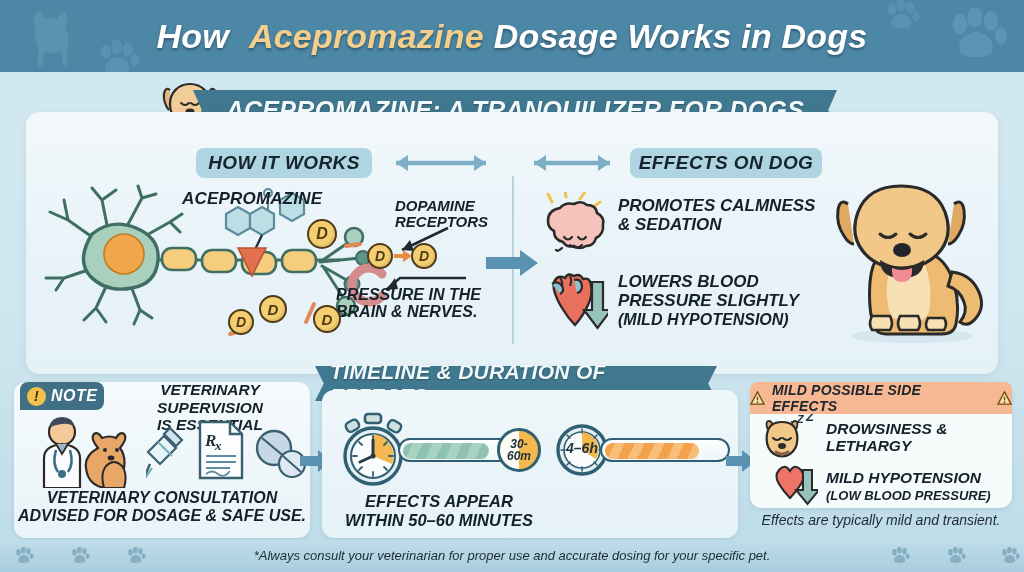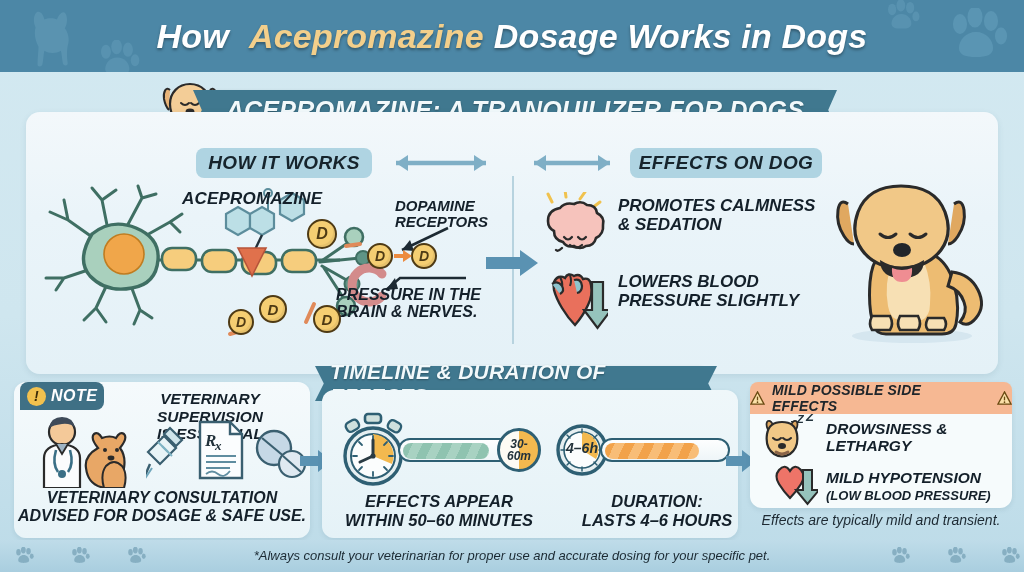--- a/index.html
+++ b/index.html
@@ -125,21 +125,21 @@
     display:flex; align-items:center; gap:5px; padding-left:7px;
     color:#fff; font-weight:bold; font-size:16px;
     letter-spacing:.5px;
   }
   .bang {
     width:19px; height:19px; border-radius:50%;
     background:#f2c14e; color:#3d2c08;
     display:flex; align-items:center; justify-content:center;
     font-size:14px; font-weight:bold; flex:none;
   }
-  #note-head { position:absolute; left:112px; top:381px; width:196px; font-size:15.5px; font-weight:bold; color:#14202a; line-height:1.14; text-align:center;margin-top:9px; }
+  #note-head { position:absolute; left:112px; top:381px; width:196px; font-size:15.5px; font-weight:bold; color:#14202a; line-height:1.14; text-align:center; }
   #note-foot { position:absolute; left:10px; top:489px; width:304px; font-size:16px; font-weight:bold; color:#14202a; line-height:1.15; text-align:center; }
 
   
   .tl-caption { position:absolute; font-weight:bold; font-size:16.5px; color:#14202a; text-align:center; line-height:1.14; }
   #tl-cap-1 { left:326px; top:492px; width:226px; }
   #tl-cap-2 { left:572px; top:492px; width:170px; }
 
   .bar-track {
     position:absolute; border-radius:12px;
     background:linear-gradient(180deg,#fdfefe,#eef5f8);
@@ -359,20 +359,21 @@
       <path d="M20 9q3 5 2 10M30 7q2 6 0 11" stroke="#2a2a2a" stroke-width="2" fill="none"></path>
       <path d="M12 16q6-4 10 2 3 5-2 8" fill="#8fc4ce" stroke="#2a2a2a" stroke-width="2.2"></path>
       <path d="M34 12q7-2 8 6 0 6-5 7" fill="#8fc4ce" stroke="#2a2a2a" stroke-width="2.2"></path>
       <g transform="translate(46,14)">
         <path d="M6 0h11v28h8L11.5 46 -2 28h8z" fill="#96c3bc" stroke="#2a2a2a" stroke-width="2.2"></path>
       </g>
     </svg>
     <div class="eff-text">
       <span>LOWERS BLOOD</span><br>
       <span>PRESSURE SLIGHTLY</span><br>
+      <span class="sm">(MILD HYPOTENSION)</span>
     </div>
   </div>
 
   <svg class="dogbig" viewBox="0 0 172 170">
     <ellipse cx="86" cy="160" rx="60" ry="7" fill="#d5e6ef"></ellipse>
     <path d="M62 72q-16 8-18 34-2 28 4 44 2 8 12 8h56q12 0 14-10 4-20-2-40-6-22-22-30z" fill="#edbc72" stroke="#2a2a2a" stroke-width="3"></path>
     <path d="M66 86q-8 22-4 44 2 12 10 14h24q8-4 8-16 2-22-6-42z" fill="#f7e0b4"></path>
     <path d="M126 96q18 2 26 18 8 16-2 28-8 10-16 4 8-10 4-20-4-12-16-16z" fill="#edbc72" stroke="#2a2a2a" stroke-width="3"></path>
     <path d="M46 140q-4 8 0 14h18q4-6 0-14z" fill="#f7e0b4" stroke="#2a2a2a" stroke-width="2.6"></path>
     <path d="M74 140q-4 8 0 14h18q4-6 0-14z" fill="#f7e0b4" stroke="#2a2a2a" stroke-width="2.6"></path>
@@ -503,24 +504,20 @@
   <div style="position:absolute;left:556px;top:440px;width:52px;text-align:center;font-size:14px;font-weight:bold;color:#22323b;">4–6h</div>
 
   <div class="bar-track" style="left:600px;top:438px;width:130px;height:24px;">
     <div class="bar-fill stripes-orange" style="width:94px;height:16px;"></div>
   </div>
 
   <div class="tl-caption" id="tl-cap-1">
     <span>EFFECTS APPEAR</span><br>
     <span>WITHIN 50–60 MINUTES</span>
   </div>
-  <div class="tl-caption" id="tl-cap-2">
-    <span>DURATION:</span><br>
-    <span>LASTS 4–6 HOURS</span>
-  </div>
 
   <svg style="position:absolute;left:726px;top:448px;" width="30" height="26" viewBox="0 0 30 26">
     <path d="M0 8h16V2l14 11-14 11v-6H0z" fill="#5a92b2"></path>
   </svg>
 
   <div class="botcard" id="side-card"></div>
   <div id="side-head">
     <svg class="warn" viewBox="0 0 16 15">
       <path d="M8 1l7 13H1z" fill="#fbe0a8" stroke="#6a4a12" stroke-width="1.4"></path>
       <line x1="8" y1="6" x2="8" y2="10" stroke="#6a4a12" stroke-width="1.4"></line>

